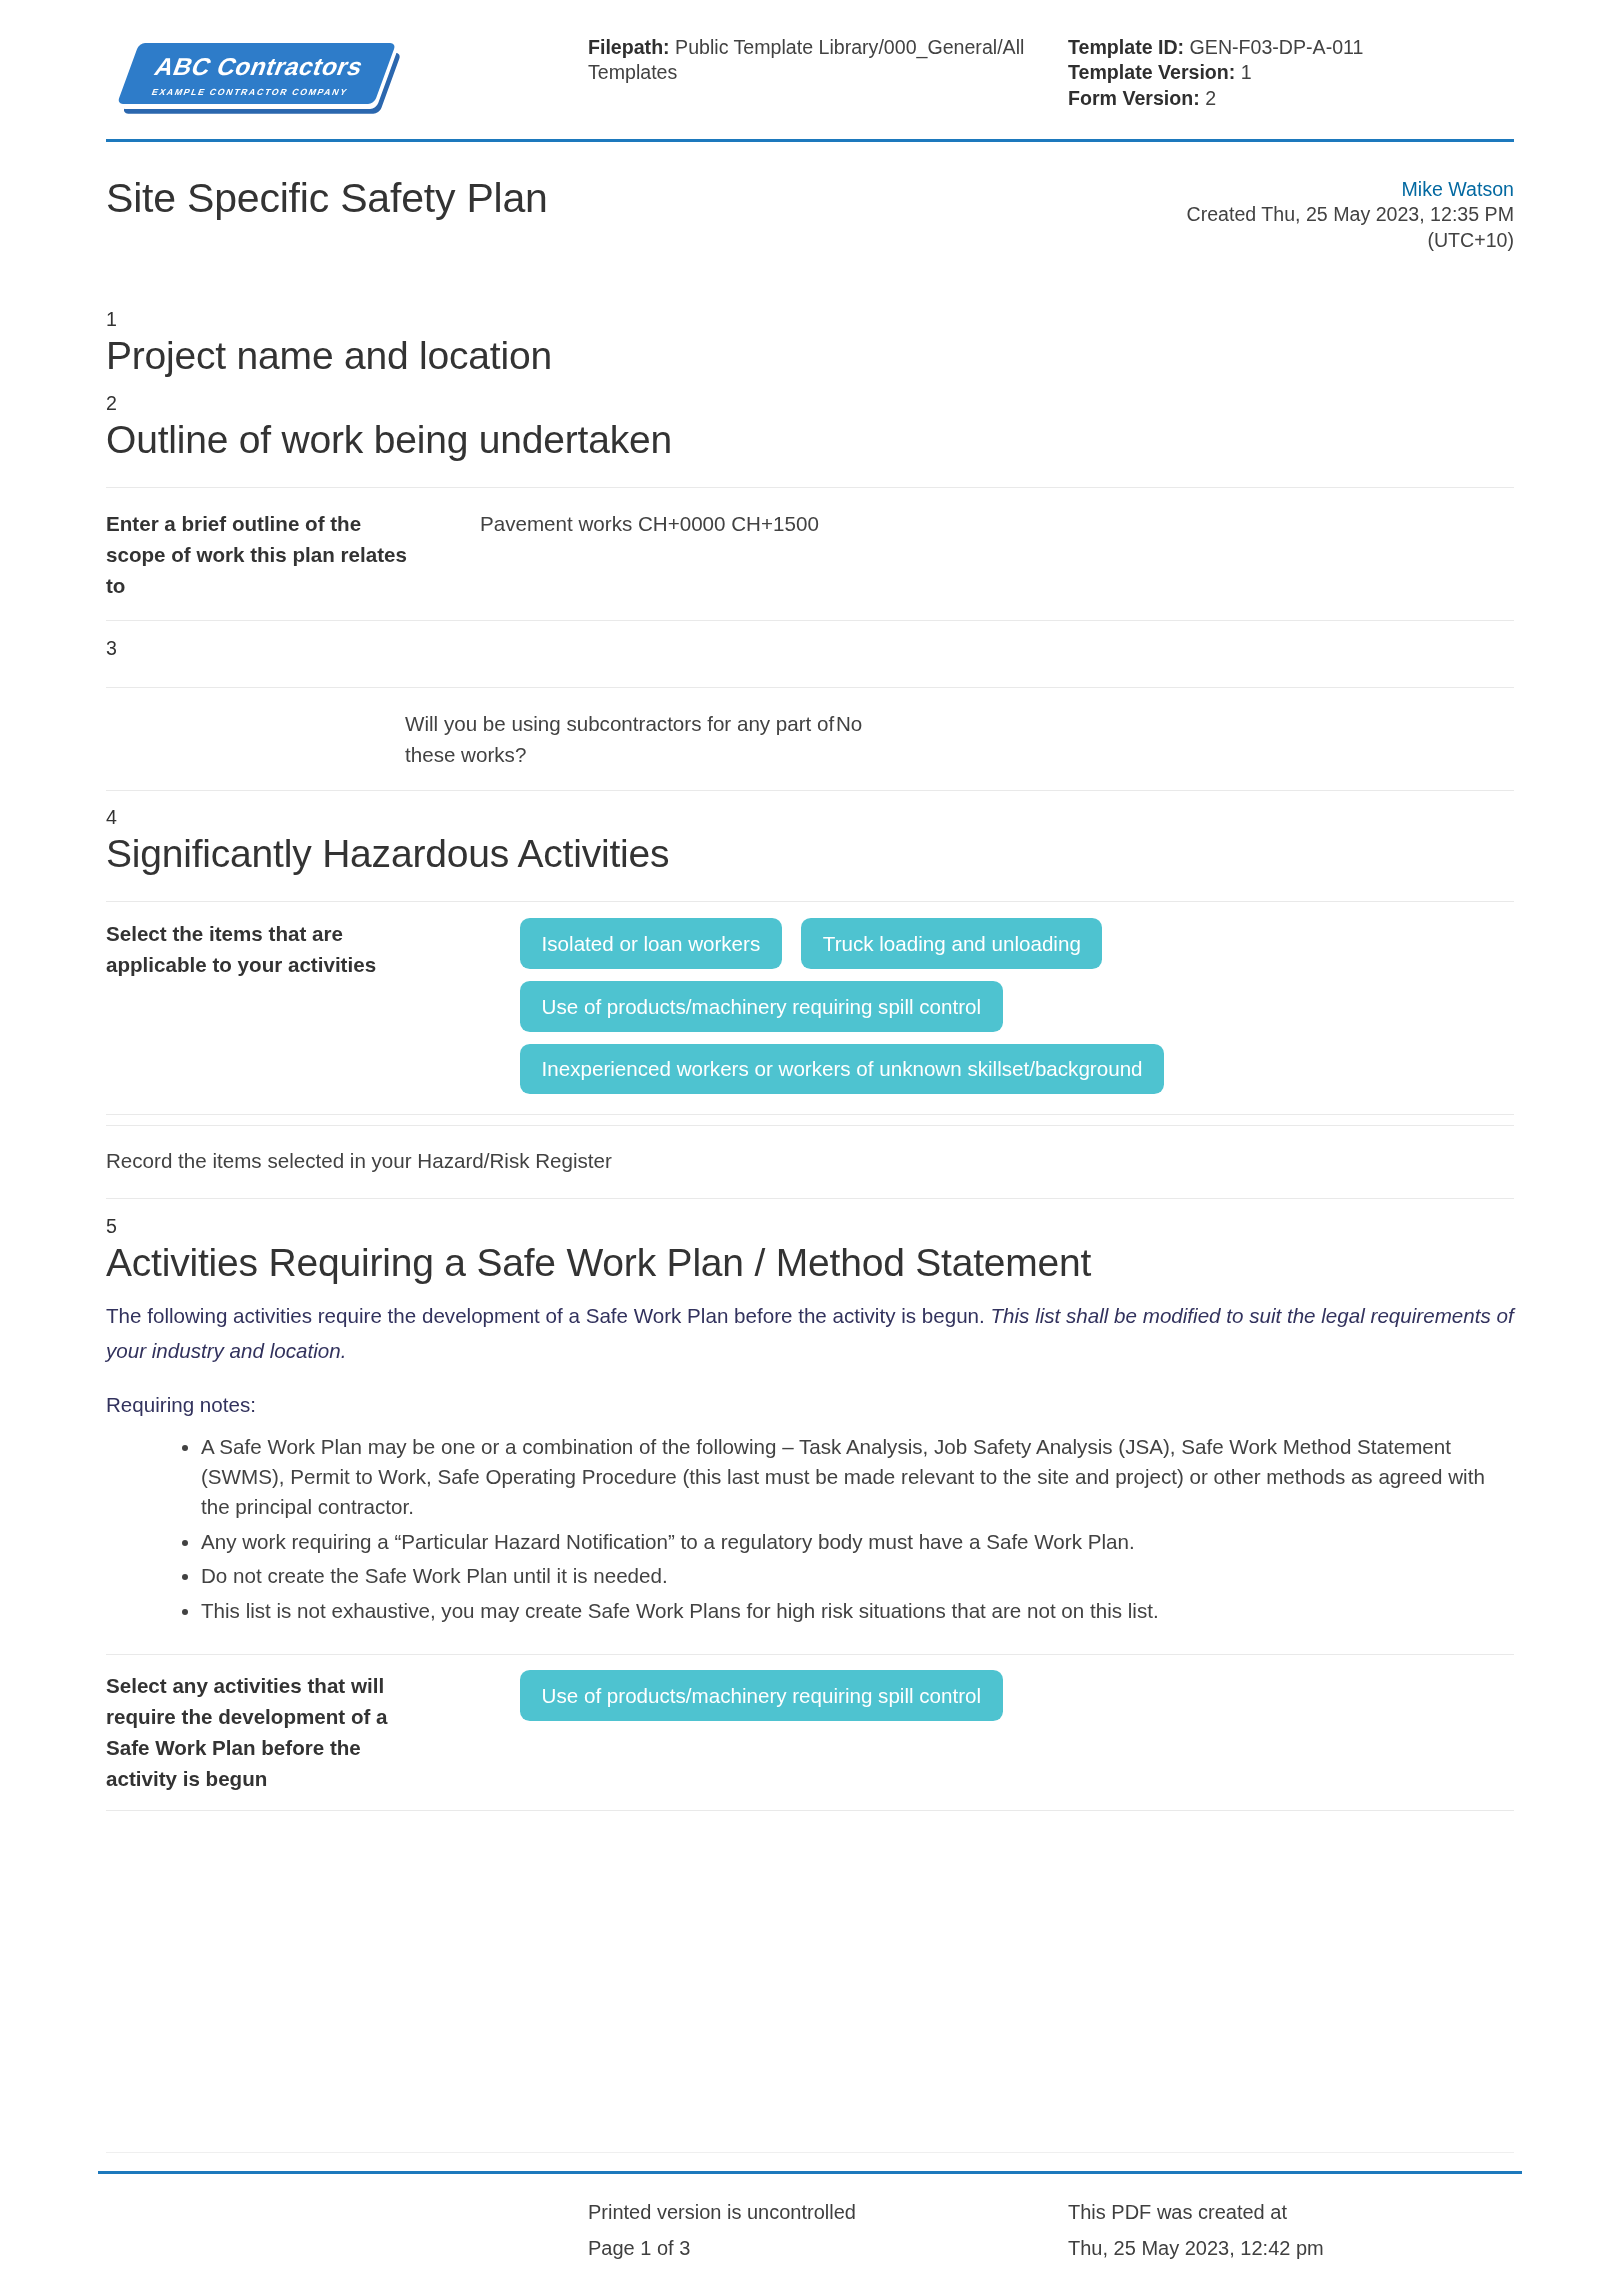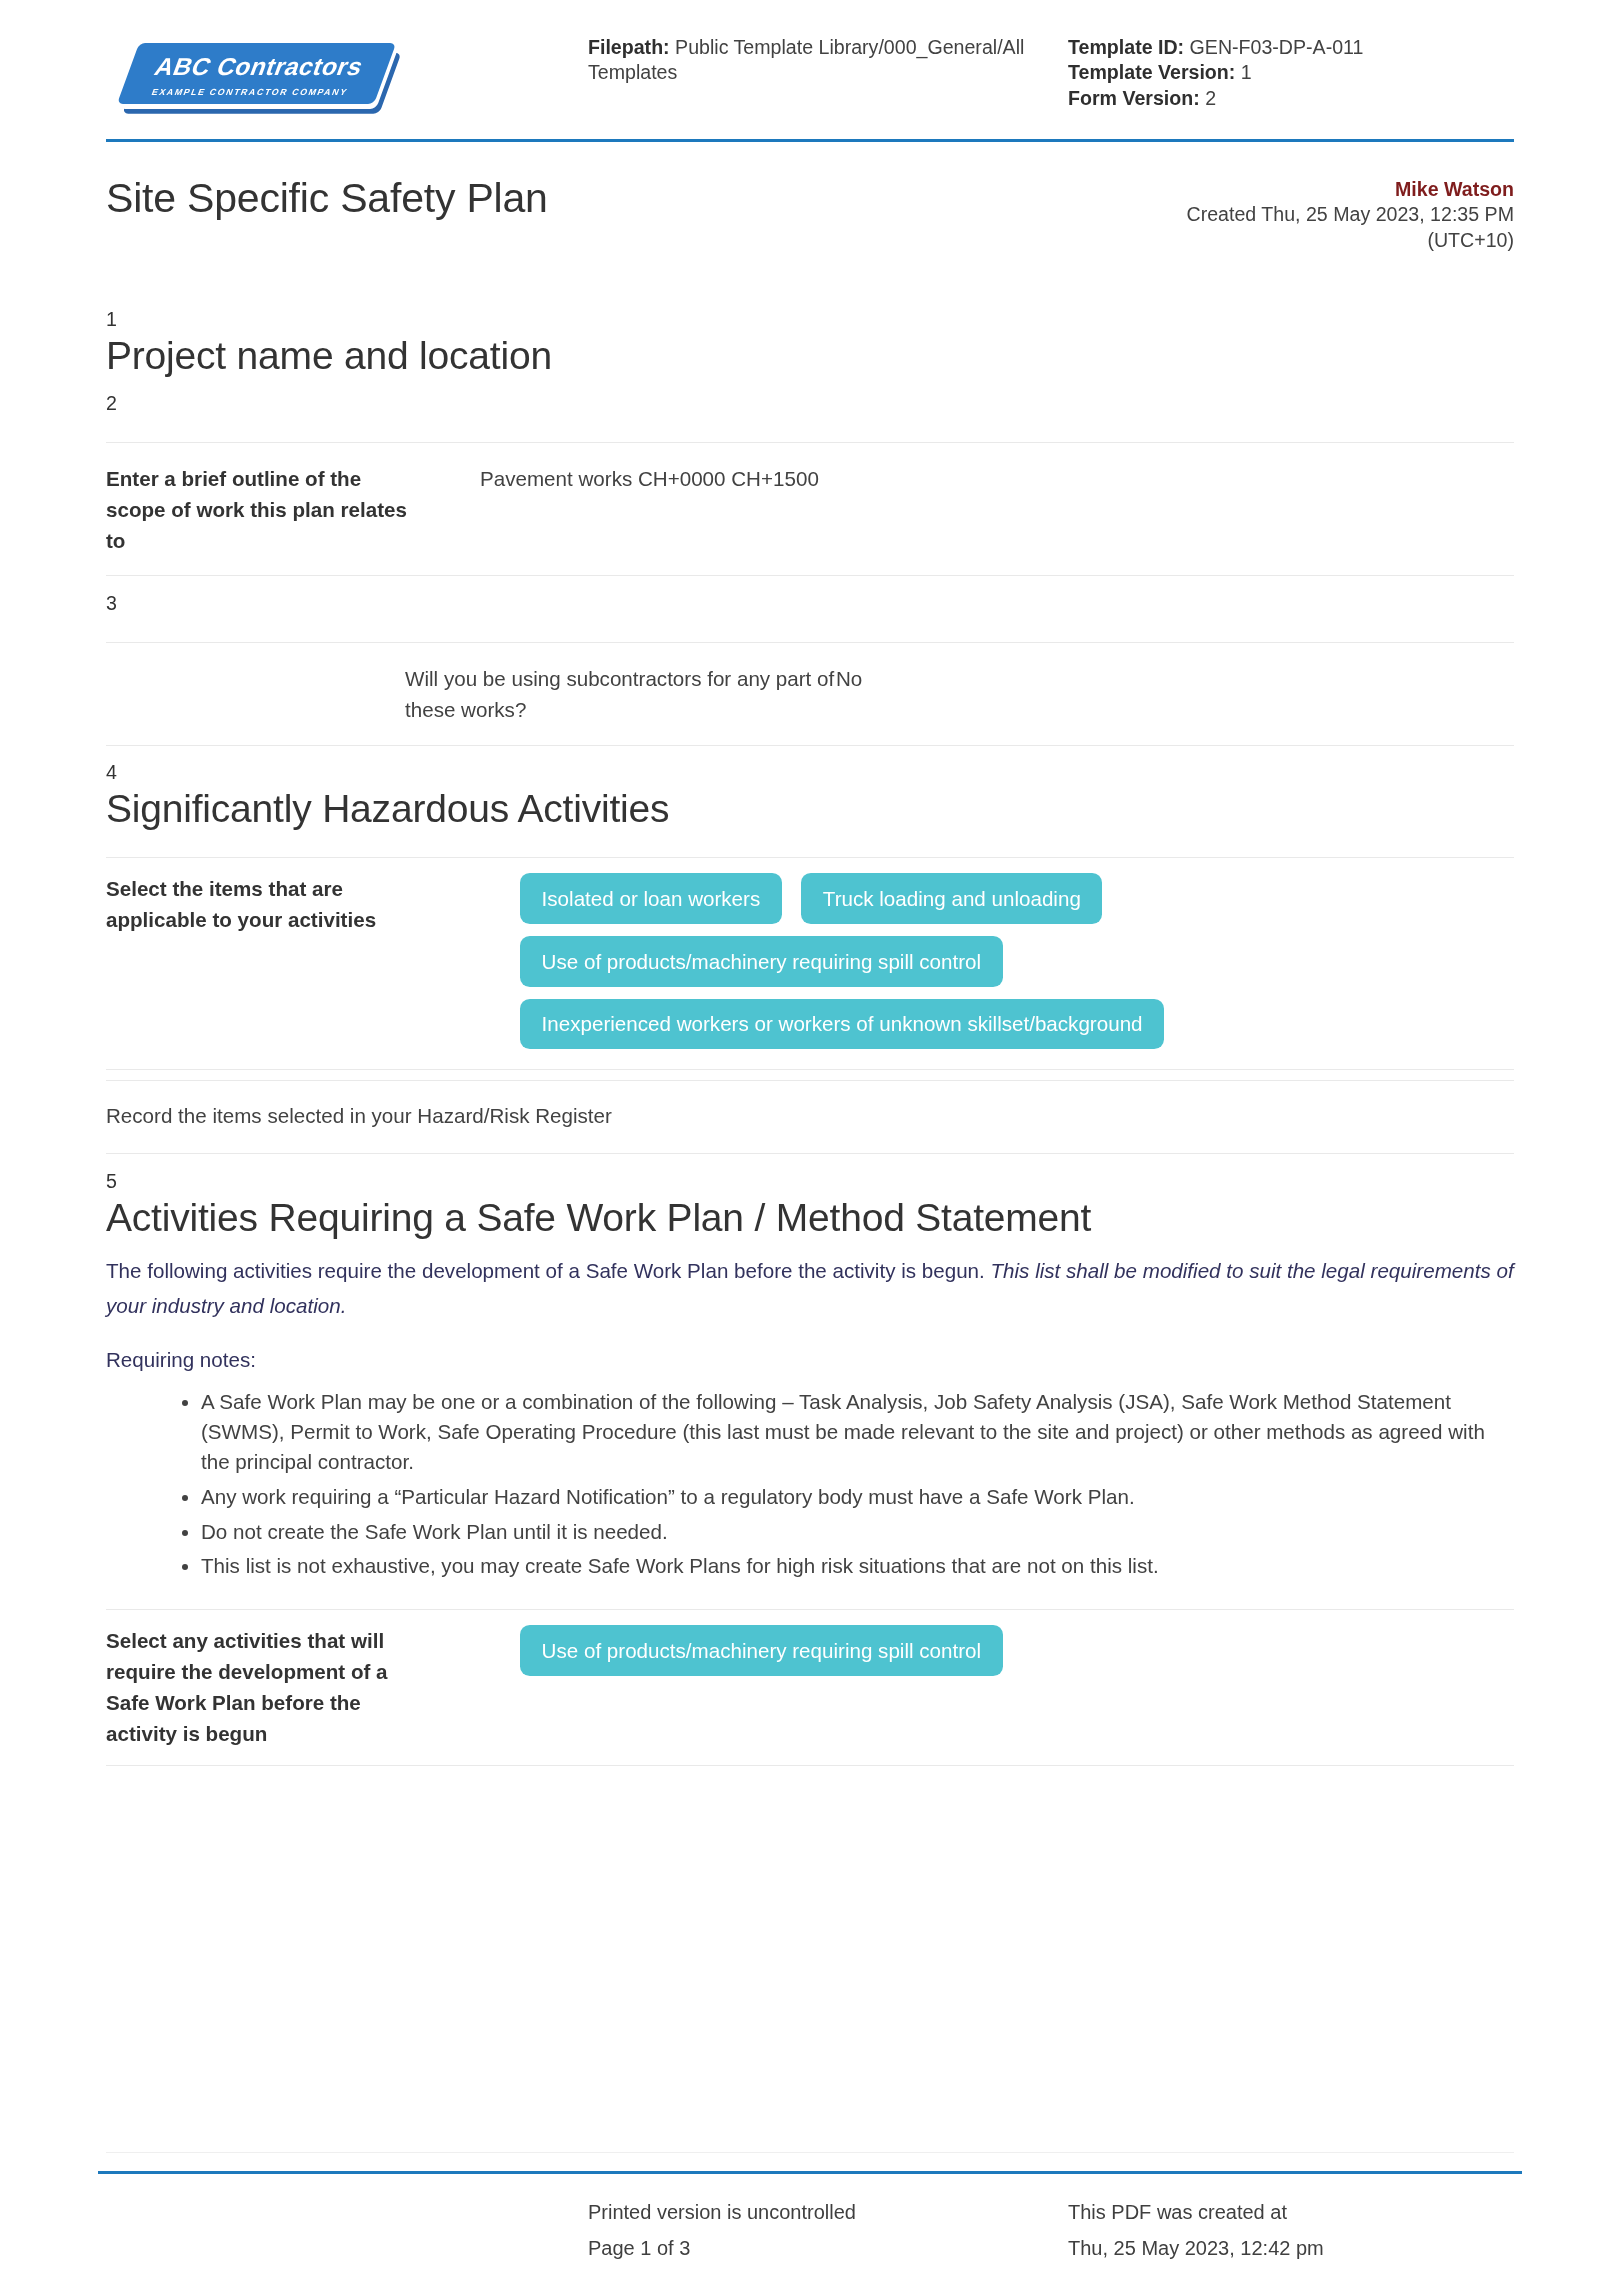--- a/index.html
+++ b/index.html
@@ -32,21 +32,21 @@
   .logo-title{font-size:24.5px;font-weight:bold;color:#fff;letter-spacing:0.5px;white-space:nowrap;}
   .logo-sub{font-size:8.8px;font-weight:bold;color:#fff;letter-spacing:1.6px;margin-top:5.9px;text-align:center;white-space:nowrap;}
   .hd-filepath{flex:0 0 480px;font-size:19.6px;line-height:25.5px;padding-top:5.9px;color:var(--body-text);}
   .hd-meta{font-size:19.6px;line-height:25.5px;padding-top:5.9px;color:var(--body-text);}
   .hd-b{font-weight:bold;color:#2f2f2f;}
   .blue-rule{height:2.9px;background:var(--accent-blue,#1d79bd);margin-top:11.8px;}
   
   .title-row{display:flex;justify-content:space-between;align-items:flex-start;margin-top:33px;}
   .page-title{font-size:41px;font-weight:400;color:var(--heading-text);margin:0;letter-spacing:-0.2px;}
   .created-block{text-align:right;font-size:19.6px;line-height:25.5px;padding-top:2px;color:var(--body-text);}
-  .created-author{font-weight:bold;color:#7f1d1d;}
+  .created-author{font-weight:normal;color:#0369a1;}
   
   .section{margin-top:15.7px;}
   .section.first{margin-top:55px;}
   .sec-num{font-size:19.6px;color:var(--heading-text);}
   .sec-heading{font-size:39px;font-weight:400;color:var(--heading-text);margin:3.9px 0 0;line-height:41px;letter-spacing:-0.2px;}
   .form-table{margin-top:27.4px;border-bottom:1px solid var(--divider);}
   .form-row{display:flex;border-top:1px solid var(--divider);padding:19.6px 0;font-size:20.6px;line-height:31px;}
   .row-label{flex:0 0 374px;padding-right:59px;font-weight:bold;color:#333;}
   .row-value{color:var(--body-text);}
   
@@ -121,20 +121,21 @@
     </div>
   </div>
 
   <div class="section first">
     <div class="sec-num">1</div>
     <h2 class="sec-heading">Project name and location</h2>
   </div>
 
   <div class="section">
     <div class="sec-num">2</div>
+    <h2 class="sec-heading">Outline of work being undertaken</h2>
     <div class="form-table">
       <div class="form-row">
         <div class="row-label">Enter a brief outline of the scope of work this plan relates to</div>
         <div class="row-value">Pavement works CH+0000 CH+1500</div>
       </div>
     </div>
   </div>
 
   <div class="section">
     <div class="sec-num">3</div>

